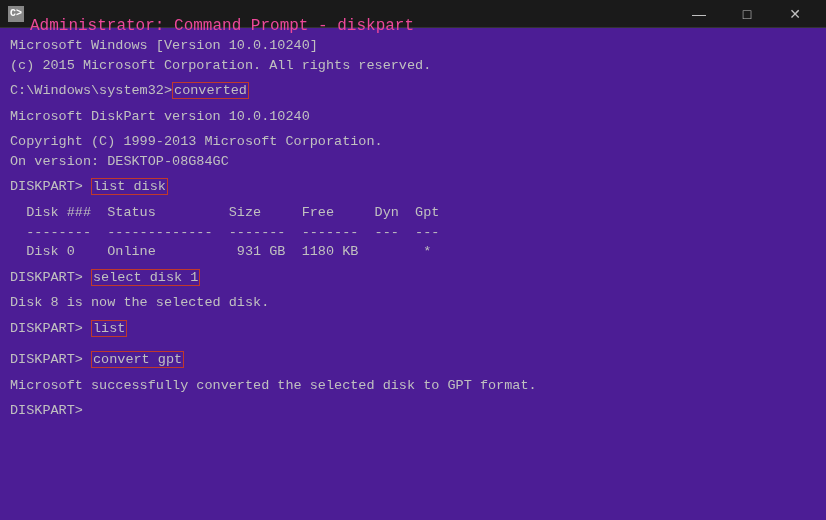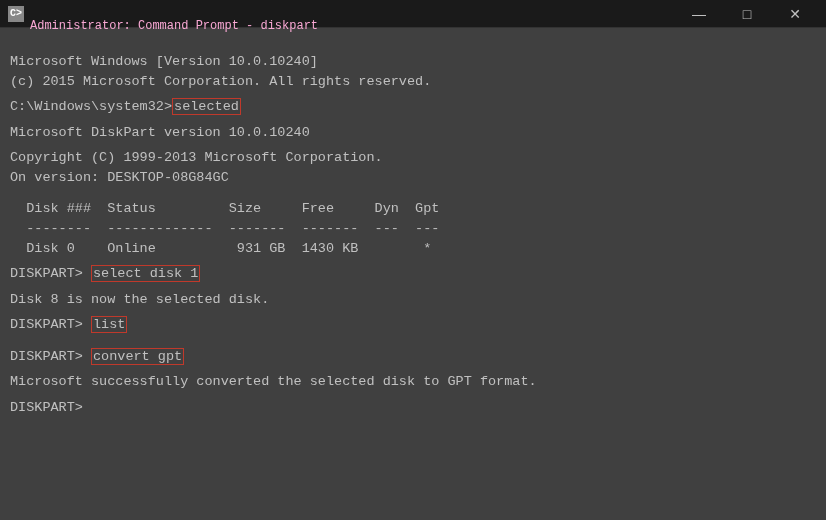--- a/index.html
+++ b/index.html
@@ -35,22 +35,22 @@
       height: 16px;
       background: #888;
       display: flex;
       align-items: center;
       justify-content: center;
       font-size: 10px;
       color: #fff;
     }
 
     .title-bar-text {
-      color: #f9a8d4;
-      font-size: 12px;
+      color: #ec4899;
+      font-size: 16px;
       margin-top: 25px;
     }
 
     .title-bar-controls {
       display: flex;
       gap: 2px;
     }
 
     .tb-btn {
       width: 46px;
@@ -59,22 +59,22 @@
       border: none;
       color: #c0c0c0;
       font-size: 14px;
       cursor: pointer;
       display: flex;
       align-items: center;
       justify-content: center;
     }
 
     .terminal {
-      background: #404040;
-      padding: 24px 10px;
+      background: #4c1d95;
+      padding: 8px 10px;
       height: calc(520px - 28px);
       overflow: hidden;
       line-height: 1.45;
     }
 
     .line {
       white-space: pre;
       color: #c0c0c0;
     }
 
@@ -104,31 +104,32 @@
       <button class="tb-btn">—</button>
       <button class="tb-btn">□</button>
       <button class="tb-btn close">✕</button>
     </div>
   </div>
 
   <div class="terminal" id="terminal-output">
   <div class="line">Microsoft Windows [Version 10.0.10240]</div>
       <div class="line">(c) 2015 Microsoft Corporation. All rights reserved.</div>
       <div class="spacer"></div>
-      <div class="line"><span>C:\Windows\system32&gt;</span><span class="cmd-highlight">selected</span></div>
+      <div class="line"><span>C:\Windows\system32&gt;</span><span class="cmd-highlight">converted</span></div>
       <div class="spacer"></div>
       <div class="line">Microsoft DiskPart version 10.0.10240</div>
       <div class="spacer"></div>
       <div class="line">Copyright (C) 1999-2013 Microsoft Corporation.</div>
       <div class="line">On version: DESKTOP-08G84GC</div>
       <div class="spacer"></div>
+      <div class="line"><span>DISKPART&gt; </span><span class="cmd-highlight">list disk</span></div>
       <div class="spacer"></div>
       <div class="line">  Disk ###  Status         Size     Free     Dyn  Gpt</div>
       <div class="line">  --------  -------------  -------  -------  ---  ---</div>
-      <div class="line">  Disk 0    Online          931 GB  1430 KB        *</div>
+      <div class="line">  Disk 0    Online          931 GB  1180 KB        *</div>
       <div class="spacer"></div>
       <div class="line"><span>DISKPART&gt; </span><span class="cmd-highlight">select disk 1</span></div>
       <div class="spacer"></div>
       <div class="line">Disk 8 is now the selected disk.</div>
       <div class="spacer"></div>
       <div class="line"><span>DISKPART&gt; </span><span class="cmd-highlight">list</span></div>
       <div class="spacer"></div>
       <div class="spacer"></div>
       <div class="line"><span>DISKPART&gt; </span><span class="cmd-highlight">convert gpt</span></div>
       <div class="spacer"></div>

